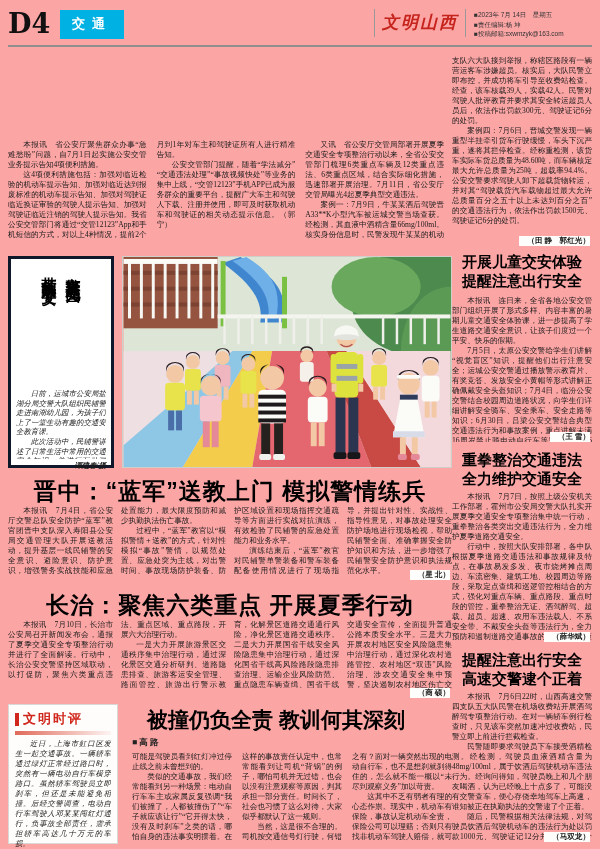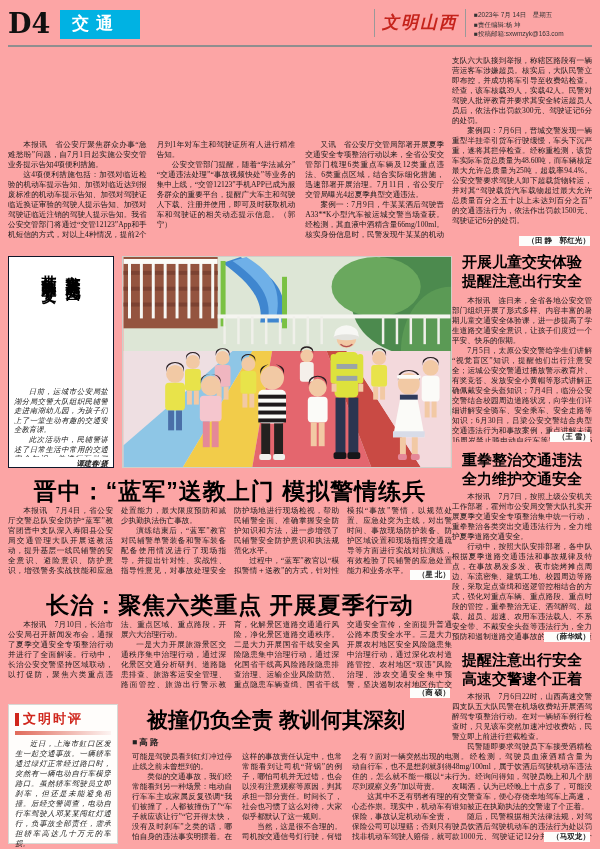--- a/index.html
+++ b/index.html
@@ -3,22 +3,22 @@
 <meta charset="utf-8">
 <style>
   html,body{margin:0;padding:0;background:#e9e9e6;}
   .page{position:relative;width:600px;height:849px;background:#fca5a5;margin:0 auto;
         overflow:hidden;font-family:"Liberation Serif",serif;color:#1a1a1a;}
   
   .hdr{position:absolute;top:7px;left:8px;width:584px;height:36px;}
   .pageno{position:absolute;left:0;top:0;font-family:"DejaVu Serif",serif;
           font-size:27px;font-weight:bold;color:#111;line-height:34px;}
   .secbox{position:absolute;left:52px;top:3px;background:#00b2e3;color:#fff;
-          font-family:"Liberation Sans",sans-serif;font-weight:900;font-size:17px;
-          padding:2px 20px 3px 12px;letter-spacing:7px;line-height:24px;}
+          font-family:"Liberation Sans",sans-serif;font-weight:900;font-size:13px;
+          padding:2px 12px 3px 12px;letter-spacing:7px;line-height:24px;}
   .masthead{position:absolute;right:126px;top:2px;color:#c5231b;font-style:italic;
             font-weight:bold;font-size:17px;letter-spacing:2px;line-height:28px;
             border-left:1px solid #999;border-right:1px solid #999;padding:0 7px;}
   .hdrinfo{position:absolute;right:0;top:3px;width:118px;font-family:"Liberation Sans",sans-serif;
            font-size:6.5px;line-height:9.5px;color:#333;text-align:left;}
   .hrule{position:absolute;top:45px;left:8px;width:584px;height:2px;background:#8f8f8f;}
   
   .lead-head{position:absolute;top:54px;left:8px;width:400px;text-align:center;}
   .lead-head h1{margin:0;font-family:"Liberation Sans",sans-serif;font-size:29px;
                 font-weight:900;letter-spacing:1px;line-height:37px;color:#000;}
@@ -34,21 +34,21 @@
   .byline{position:absolute;right:2px;bottom:0;font-size:7.6px;font-weight:bold;
           background:#fdfdfb;padding-left:8px;line-height:10px;}
   
   .sb-top{position:absolute;top:56px;left:452px;width:140px;height:190px;}
   .sb-h{position:absolute;left:452px;width:140px;text-align:center;
         font-family:"Liberation Sans",sans-serif;font-weight:900;font-size:15px;
         line-height:19px;color:#000;margin:0;}
   .sb-b{position:absolute;left:452px;width:140px;}
   
   .pcard{position:absolute;top:256px;left:8px;width:106px;height:212px;
-         border:1px solid #0f172a;box-sizing:border-box;padding:6px 5px;background:#fff;}
+         border:3px solid #0f172a;box-sizing:border-box;padding:6px 5px;background:#fff;}
   .vtitle{display:flex;justify-content:center;height:118px;}
   .vtitle .vt{writing-mode:vertical-rl;font-family:"Liberation Sans",sans-serif;
               font-weight:900;font-size:15px;letter-spacing:2px;color:#000;line-height:24px;}
   .pcap{margin-top:6px;height:70px;overflow:hidden;font-size:7.4px;line-height:9.6px;
         text-align:justify;font-style:italic;color:#222;}
   .pcap p{margin:0;text-indent:2em;}
   .pcredit{display:block;text-align:right;font-size:7.4px;font-weight:bold;
            font-style:italic;margin-top:2px;}
   .photo{position:absolute;top:256px;left:122px;width:330px;height:212px;
          border:1px solid #cfcfc9;box-sizing:border-box;}
@@ -259,22 +259,22 @@
       <rect x="279" y="182" width="6" height="18" fill="#f2c9a4"></rect>
         <rect x="291" y="182" width="6" height="18" fill="#f2c9a4"></rect>
       <rect x="277" y="199" width="9" height="6" rx="2" fill="#e58898"></rect>
         <rect x="290" y="199" width="9" height="6" rx="2" fill="#e58898"></rect>
     </g>
   </svg>
 
   <h3 class="arthead jz-head">晋中：“蓝军”送教上门 模拟警情练兵</h3>
   <div class="jz-body body cols4 rel">
     <p>本报讯　7月4日，省公安厅交警总队安全防护“蓝军”教官团晋中支队深入寿阳县公安局交通管理大队开展送教活动，提升基层一线民辅警的安全意识、避险意识、防护意识，增强警务实战技能和应急处置能力，最大限度预防和减少执勤执法伤亡事故。</p>
+    <p>过程中，“蓝军”教官以“模拟警情＋送教”的方式，针对性模拟“事故”警情，以规范处置、应急处突为主线，对出警时间、事故现场防护装备、防护区域设置和现场指挥交通疏导等方面进行实战对抗演练，有效检验了民辅警的应急处置能力和业务水平。</p>
     <p>演练结束后，“蓝军”教官对民辅警单警装备和警车装备配备使用情况进行了现场指导，并提出针对性、实战性、指导性意见，对事故处理安全防护场地进行现场检视，帮助民辅警全面、准确掌握安全防护知识和方法，进一步增强了民辅警安全防护意识和执法规范化水平。</p>
-    <p>过程中，“蓝军”教官以“模拟警情＋送教”的方式，针对性模拟“事故”警情，以规范处置、应急处突为主线，对出警时间、事故现场防护装备、防护区域设置和现场指挥交通疏导等方面进行实战对抗演练，有效检验了民辅警的应急处置能力和业务水平。</p>
     <span class="byline">（星 北）</span>
   </div>
 
   <h3 class="arthead cz-head">长治：聚焦六类重点 开展夏季行动</h3>
   <div class="cz-body body cols4 rel">
     <p>本报讯　7月10日，长治市公安局召开新闻发布会，通报了夏季交通安全专项整治行动并进行了全面解读。行动中，长治公安交警坚持区域联动，以打促防，聚焦六类重点违法、重点区域、重点路段，开展六大治理行动。</p>
     <p>一是大力开展旅游景区交通秩序集中治理行动，通过深化景区交通分析研判、道路隐患排查、旅游客运安全管理、路面管控、旅游出行警示教育，化解景区道路交通通行风险，净化景区道路交通秩序。二是大力开展国省干线安全风险隐患集中治理行动，通过深化国省干线高风险路段隐患排查治理、运输企业风险防范、重点隐患车辆查缉、国省干线交通安全宣传，全面提升普通公路本质安全水平。三是大力开展农村地区安全风险隐患集中治理行动，通过深化农村道路管控、农村地区“双违”风险治理、涉农交通安全集中预警，坚决遏制农村地区伤亡交通事故易发多发态势。四是大力开展施工路段风险排查集中治理行动，督促建设单位和施工企业落实施工路段交通组织和安全警示防护措施，坚决防范施工引发的道路交通事故。五是大力开展校园交通安全风险集中治理行动，通过深化校园交通安全隐患排查治理、暑假学生交通安全警示提示，全力保障学生交通出行安全。六是大力开展城市道路重点违法集中治理行动，通过深化城市道路酒醉驾治理、“飙车炸街”违法犯罪专项行动，切实形成对酒醉驾等严重交通违法的高压严打态势。</p>
     <span class="byline">（商 硕）</span>
   </div>
 

